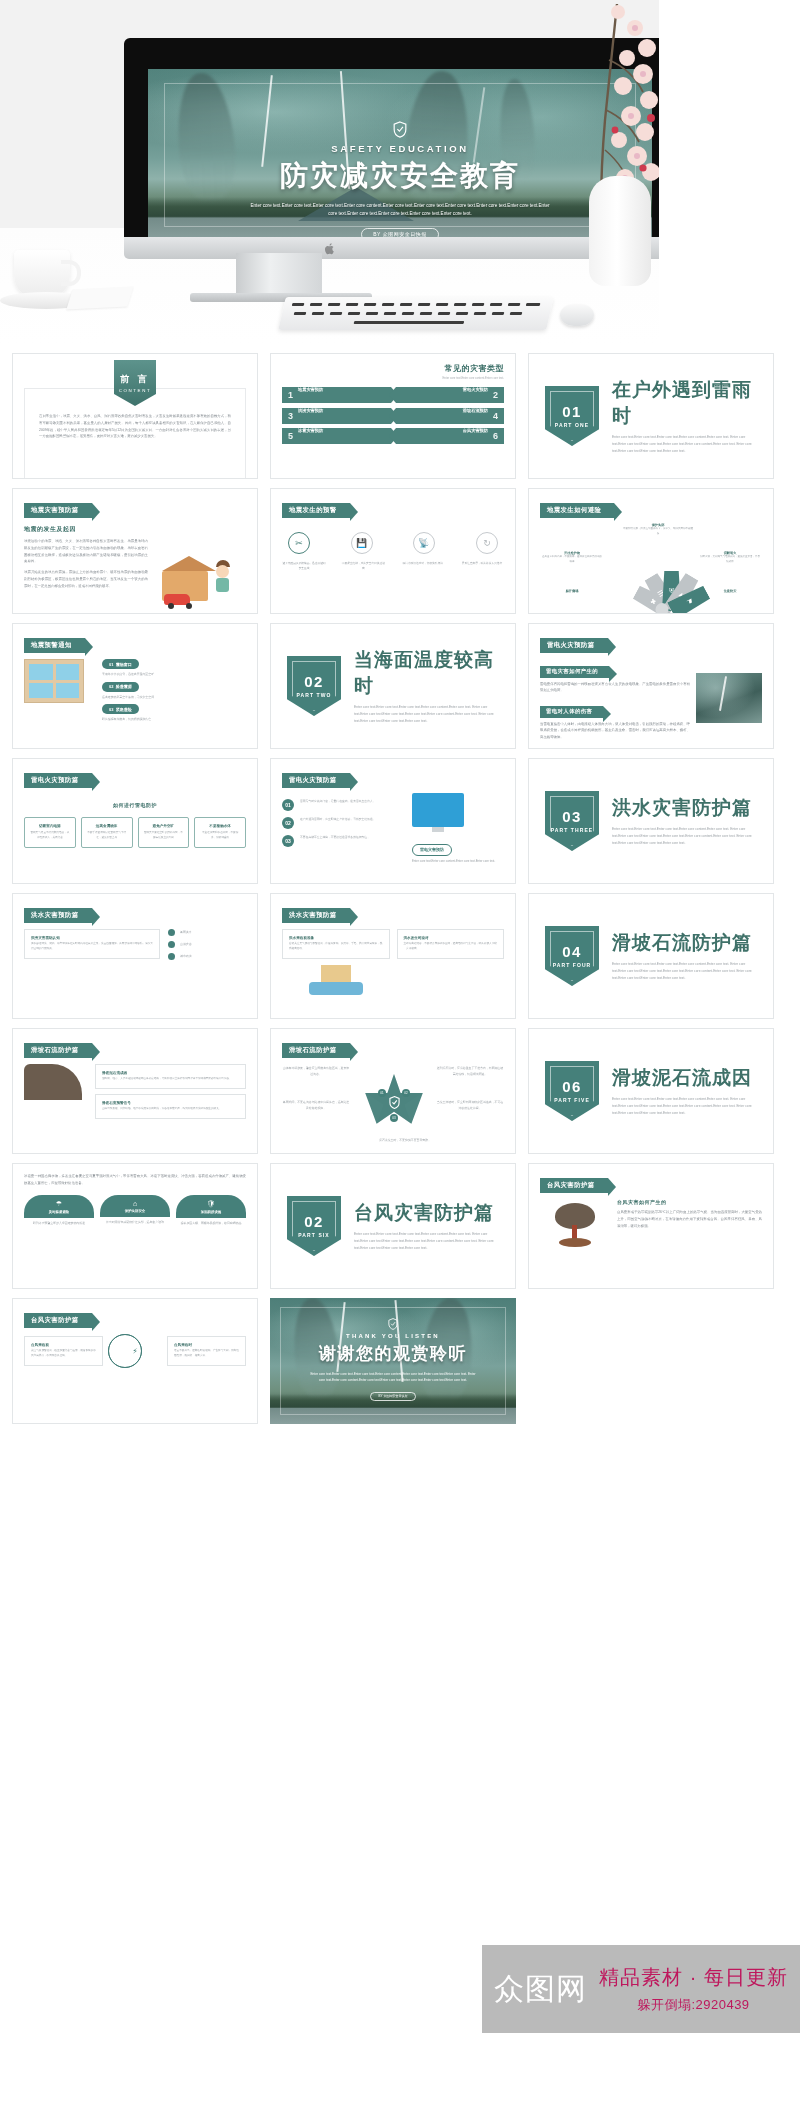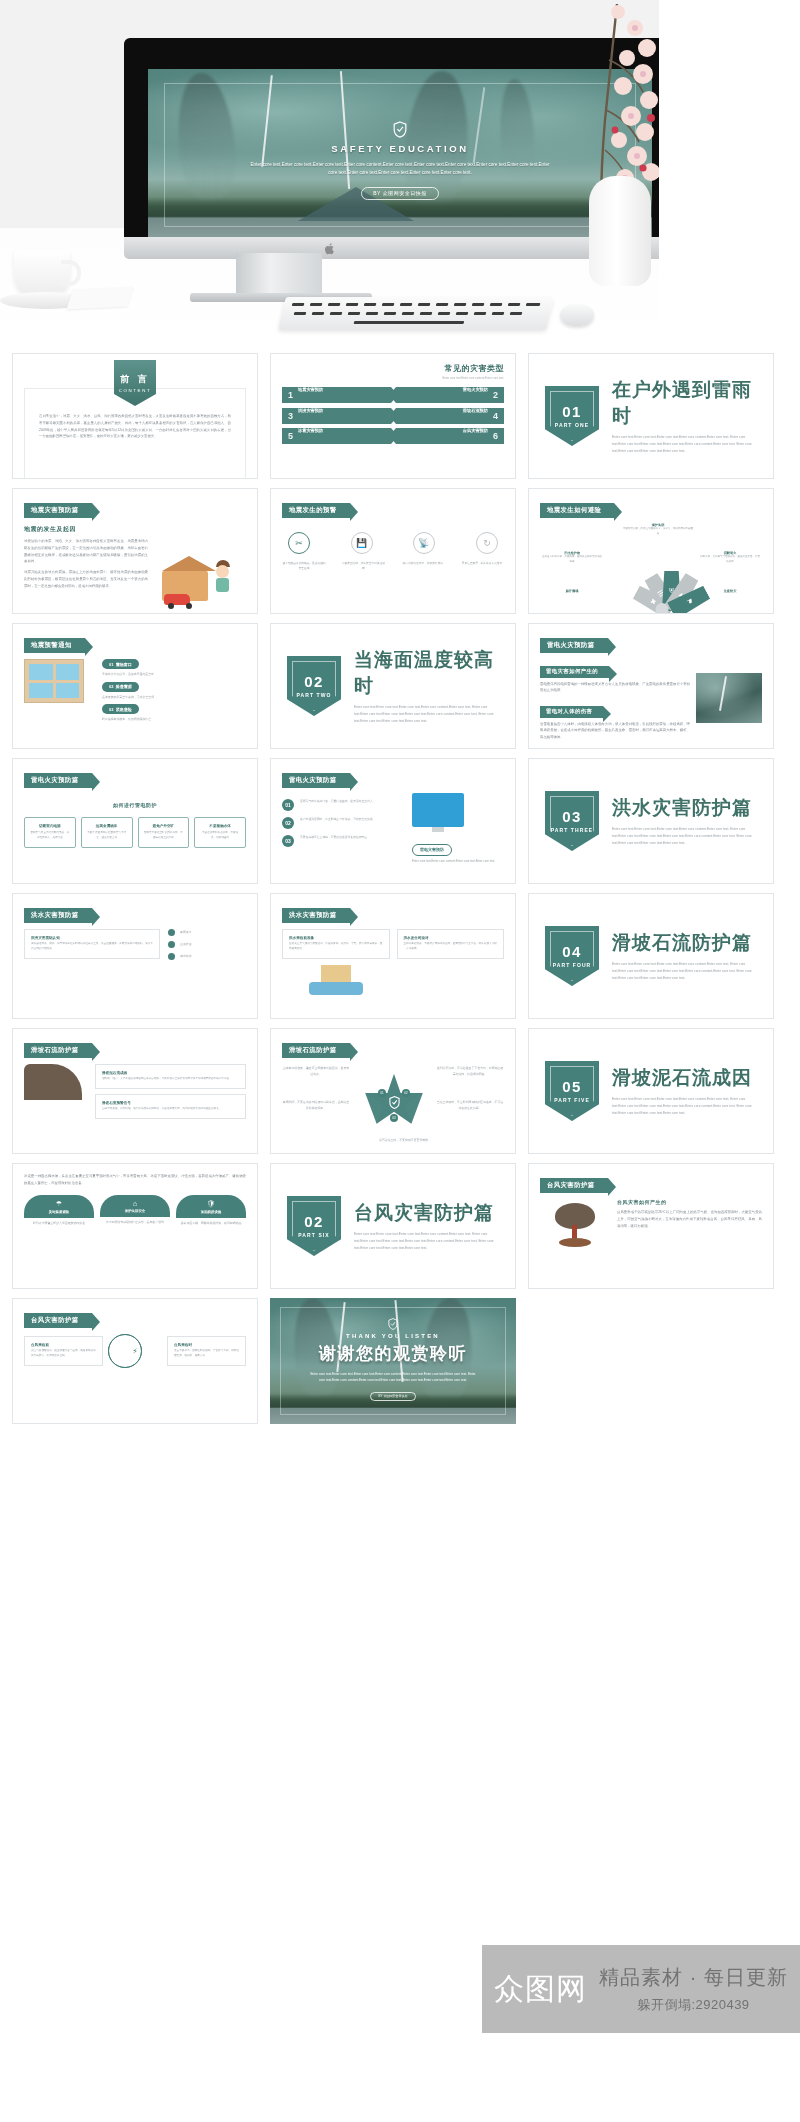--- a/index.html
+++ b/index.html
@@ -359,21 +359,21 @@
     position:absolute; left:482px; top:1945px; width:318px; height:88px;
     background:rgba(160,160,160,.72);
     display:flex; align-items:center; justify-content:center; gap:12px;
   }
   .wm-logo{ display:flex; gap:3px; }
   .wm-logo span{
     font-size:30px; color:#fff; font-weight:400;
     font-family:"Liberation Sans","DejaVu Sans",sans-serif;
     letter-spacing:1px;
   }
-  .wm-right{ color:#737373; }
+  .wm-right{ color:#be185d; }
   .wm-top{ font-size:20px; letter-spacing:1px; }
   .wm-bot{ font-size:13px; margin-top:5px; text-align:center; letter-spacing:.5px;}
 </style>
 </head>
 <body>
 
 <div class="hero">
   <div class="hero-floor"></div>
 
   <div class="imac">
@@ -387,20 +387,21 @@
       <div class="land"></div>
       <div class="mount"></div>
       <div class="scr-inner-border"></div>
 
       <div class="scr-content">
         <svg class="shield-ico" viewBox="0 0 24 28">
           <path d="M12 1 L22 5 V14 C22 21 17 25.5 12 27 C7 25.5 2 21 2 14 V5 Z" fill="none" stroke="#ffffff" stroke-width="2"></path>
           <path d="M7.5 13.5 L11 17 L17 9.5" fill="none" stroke="#ffffff" stroke-width="2"></path>
         </svg>
         <div class="scr-en">SAFETY EDUCATION</div>
+        <div class="scr-cn">防灾减灾安全教育</div>
         <div class="scr-sub">Enter core text.Enter core text.Enter core text.Enter core content.Enter core text.Enter core text.Enter core text.Enter core text.Enter core text.Enter core text.Enter core text.Enter core text.Enter core text.Enter core text.</div>
         <div class="scr-pill">BY 众图网安全日快报</div>
       </div>
     </div>
   </div>
 
   <div class="imac-chin"></div>
   <svg class="apple-logo" viewBox="0 0 24 28">
     <path d="M17 15c0-3 2.4-4.3 2.5-4.4-1.4-2-3.5-2.3-4.2-2.3-1.8-.2-3.5 1-4.4 1-.9 0-2.3-1-3.8-1C5 8.3 3 9.6 2 11.7c-2.1 3.6-.5 9 1.5 11.9 1 1.4 2.2 3 3.8 2.9 1.5-.06 2.1-1 3.9-1s2.3 1 3.9.95c1.6-.03 2.6-1.45 3.6-2.87 1.1-1.65 1.6-3.25 1.6-3.33-.04-.02-3.1-1.2-3.1-4.7z" fill="#555"></path>
     <path d="M14.3 6.1c.8-1 1.35-2.4 1.2-3.8-1.16.05-2.57.78-3.4 1.77-.75.87-1.4 2.28-1.23 3.62 1.3.1 2.63-.66 3.43-1.59z" fill="#555"></path>
@@ -890,21 +891,21 @@
             </svg>
           </div>
           <div class="mini" style="position:absolute;left:70px;bottom:0;width:106px;text-align:center">泥石流发生时，不要惊慌不要盲目奔跑。</div>
         </div>
       </div>
     </div>
 
     <div class="slide">
       <div class="sec-wrap">
         <div class="badge">
-          <div class="badge-num">05</div>
+          <div class="badge-num">06</div>
           <div class="badge-lbl">PART FIVE</div>
         </div>
         <div>
           <div class="sec-title">滑坡泥石流成因</div>
           <div class="sec-sub">Enter core text.Enter core text.Enter core text.Enter core content.Enter core text. Enter core text.Enter core text.Enter core text.Enter core text.Enter core content.Enter core text. Enter core text.Enter core text.Enter core text.Enter core text.</div>
         </div>
       </div>
     </div>
   </div>
 

